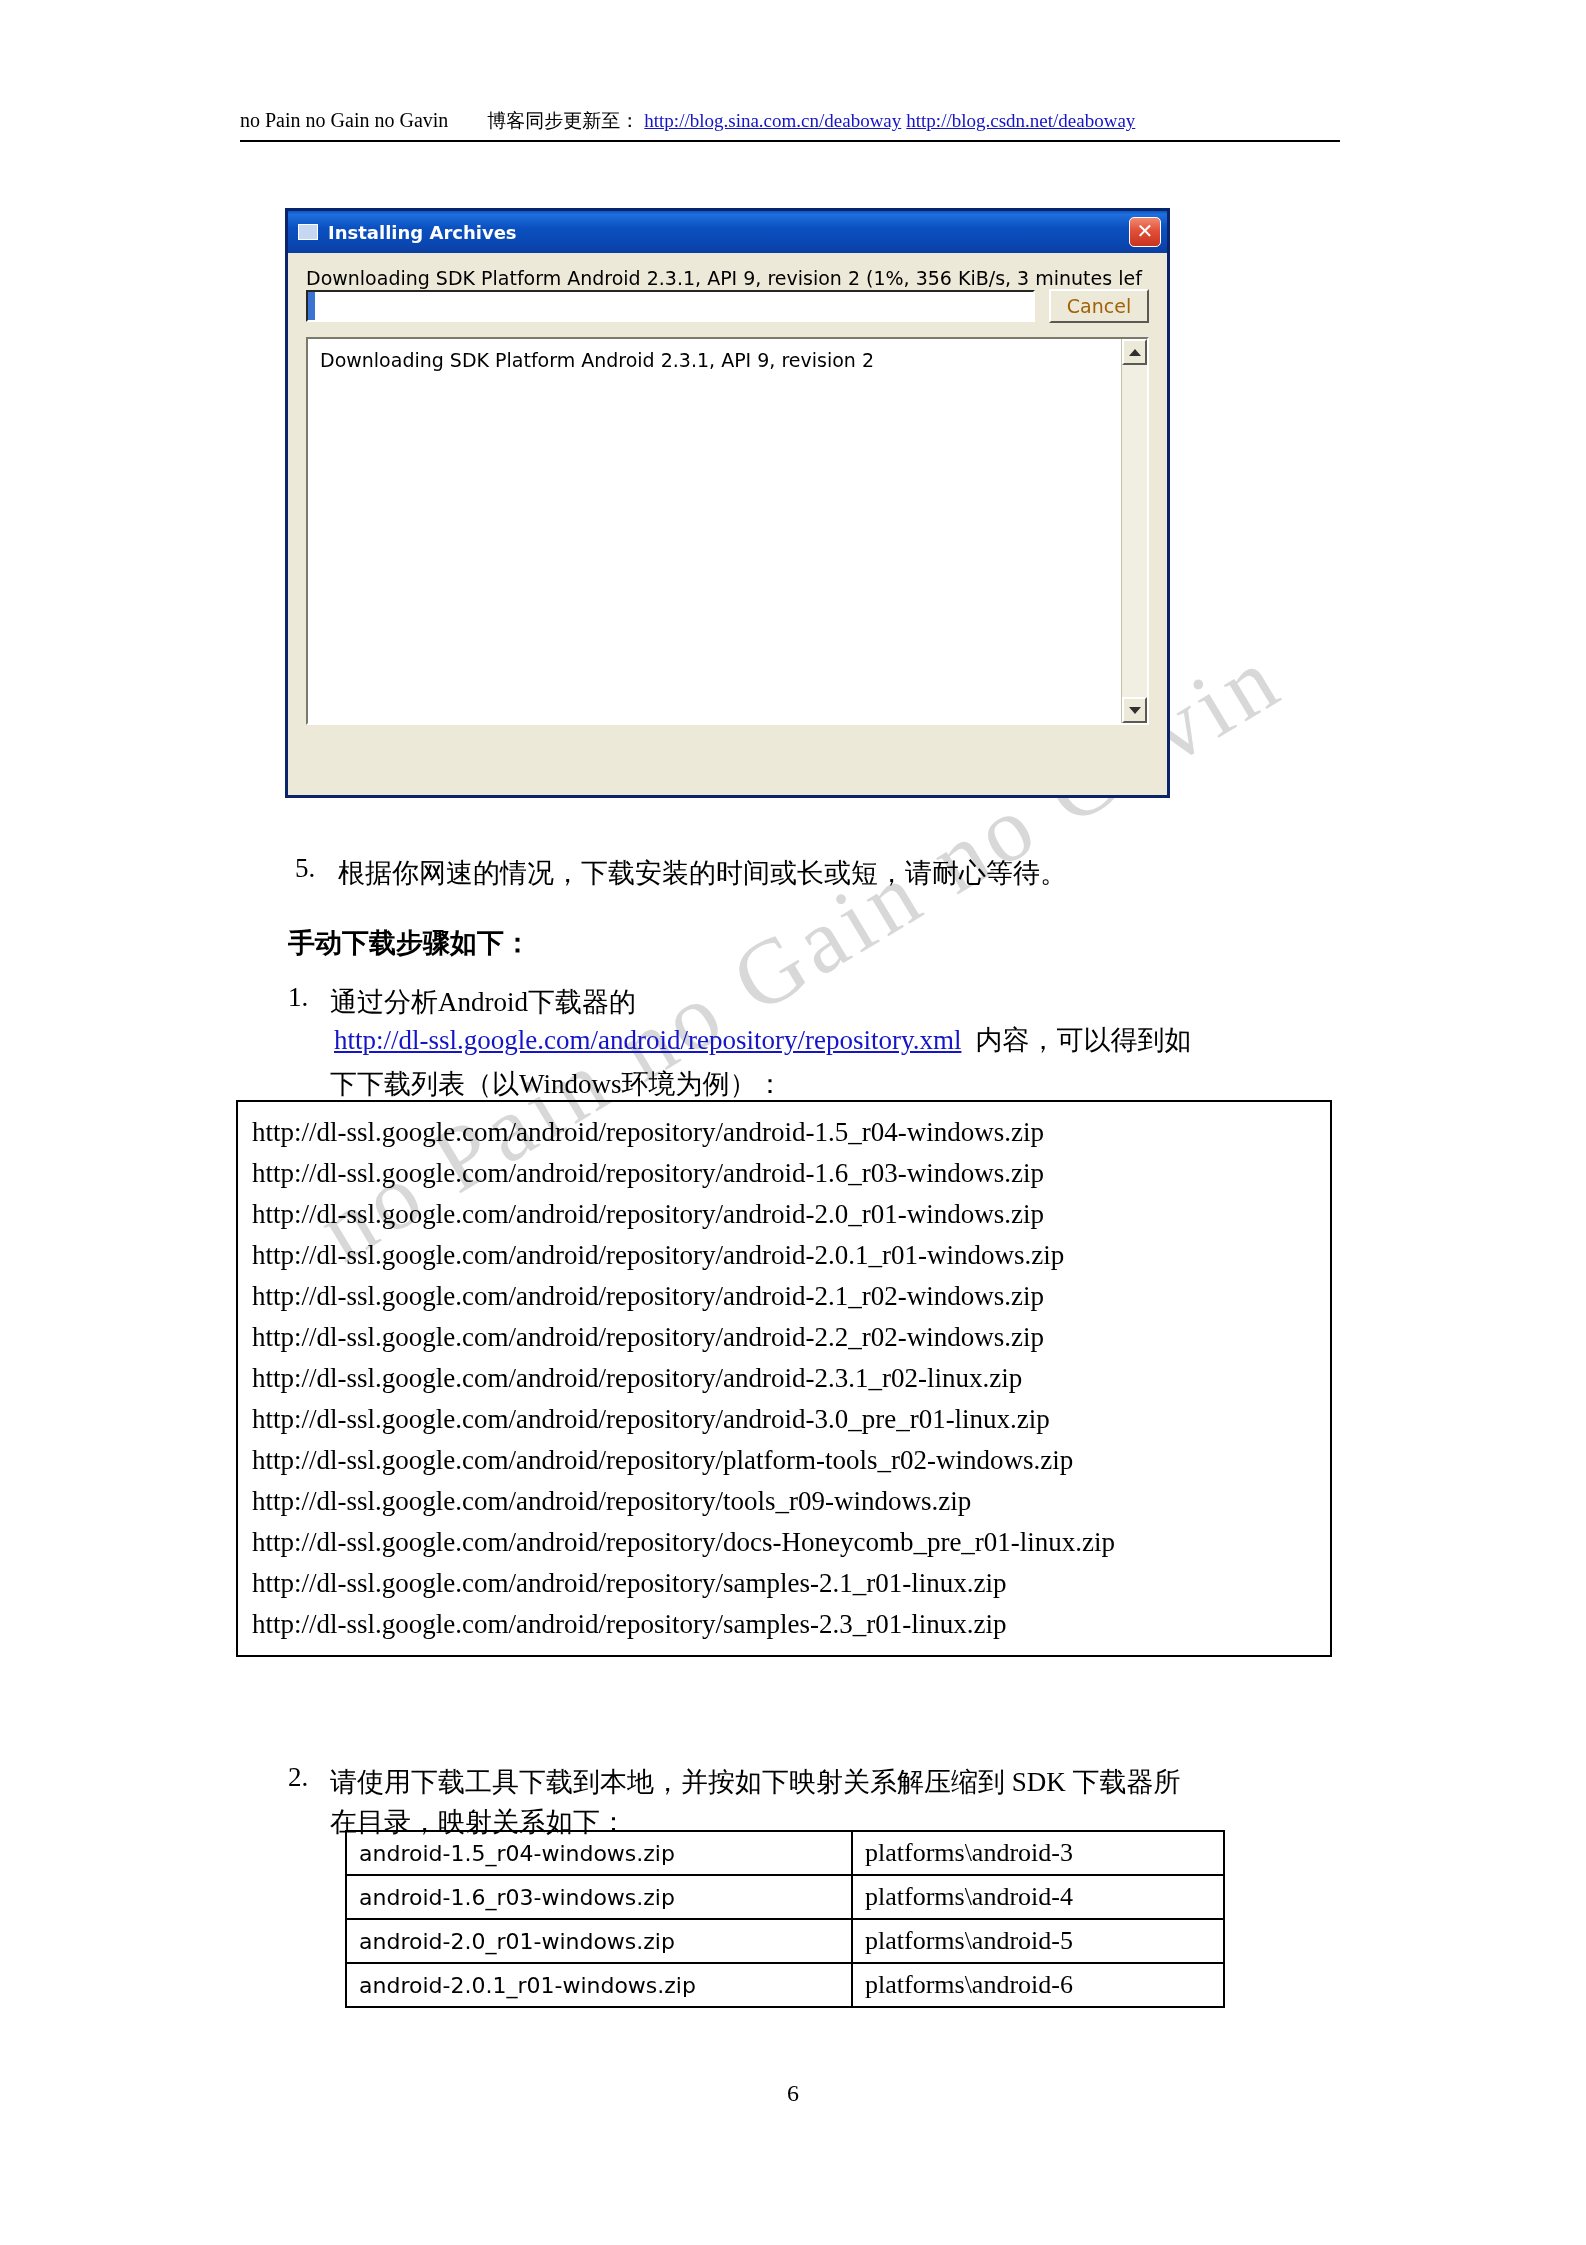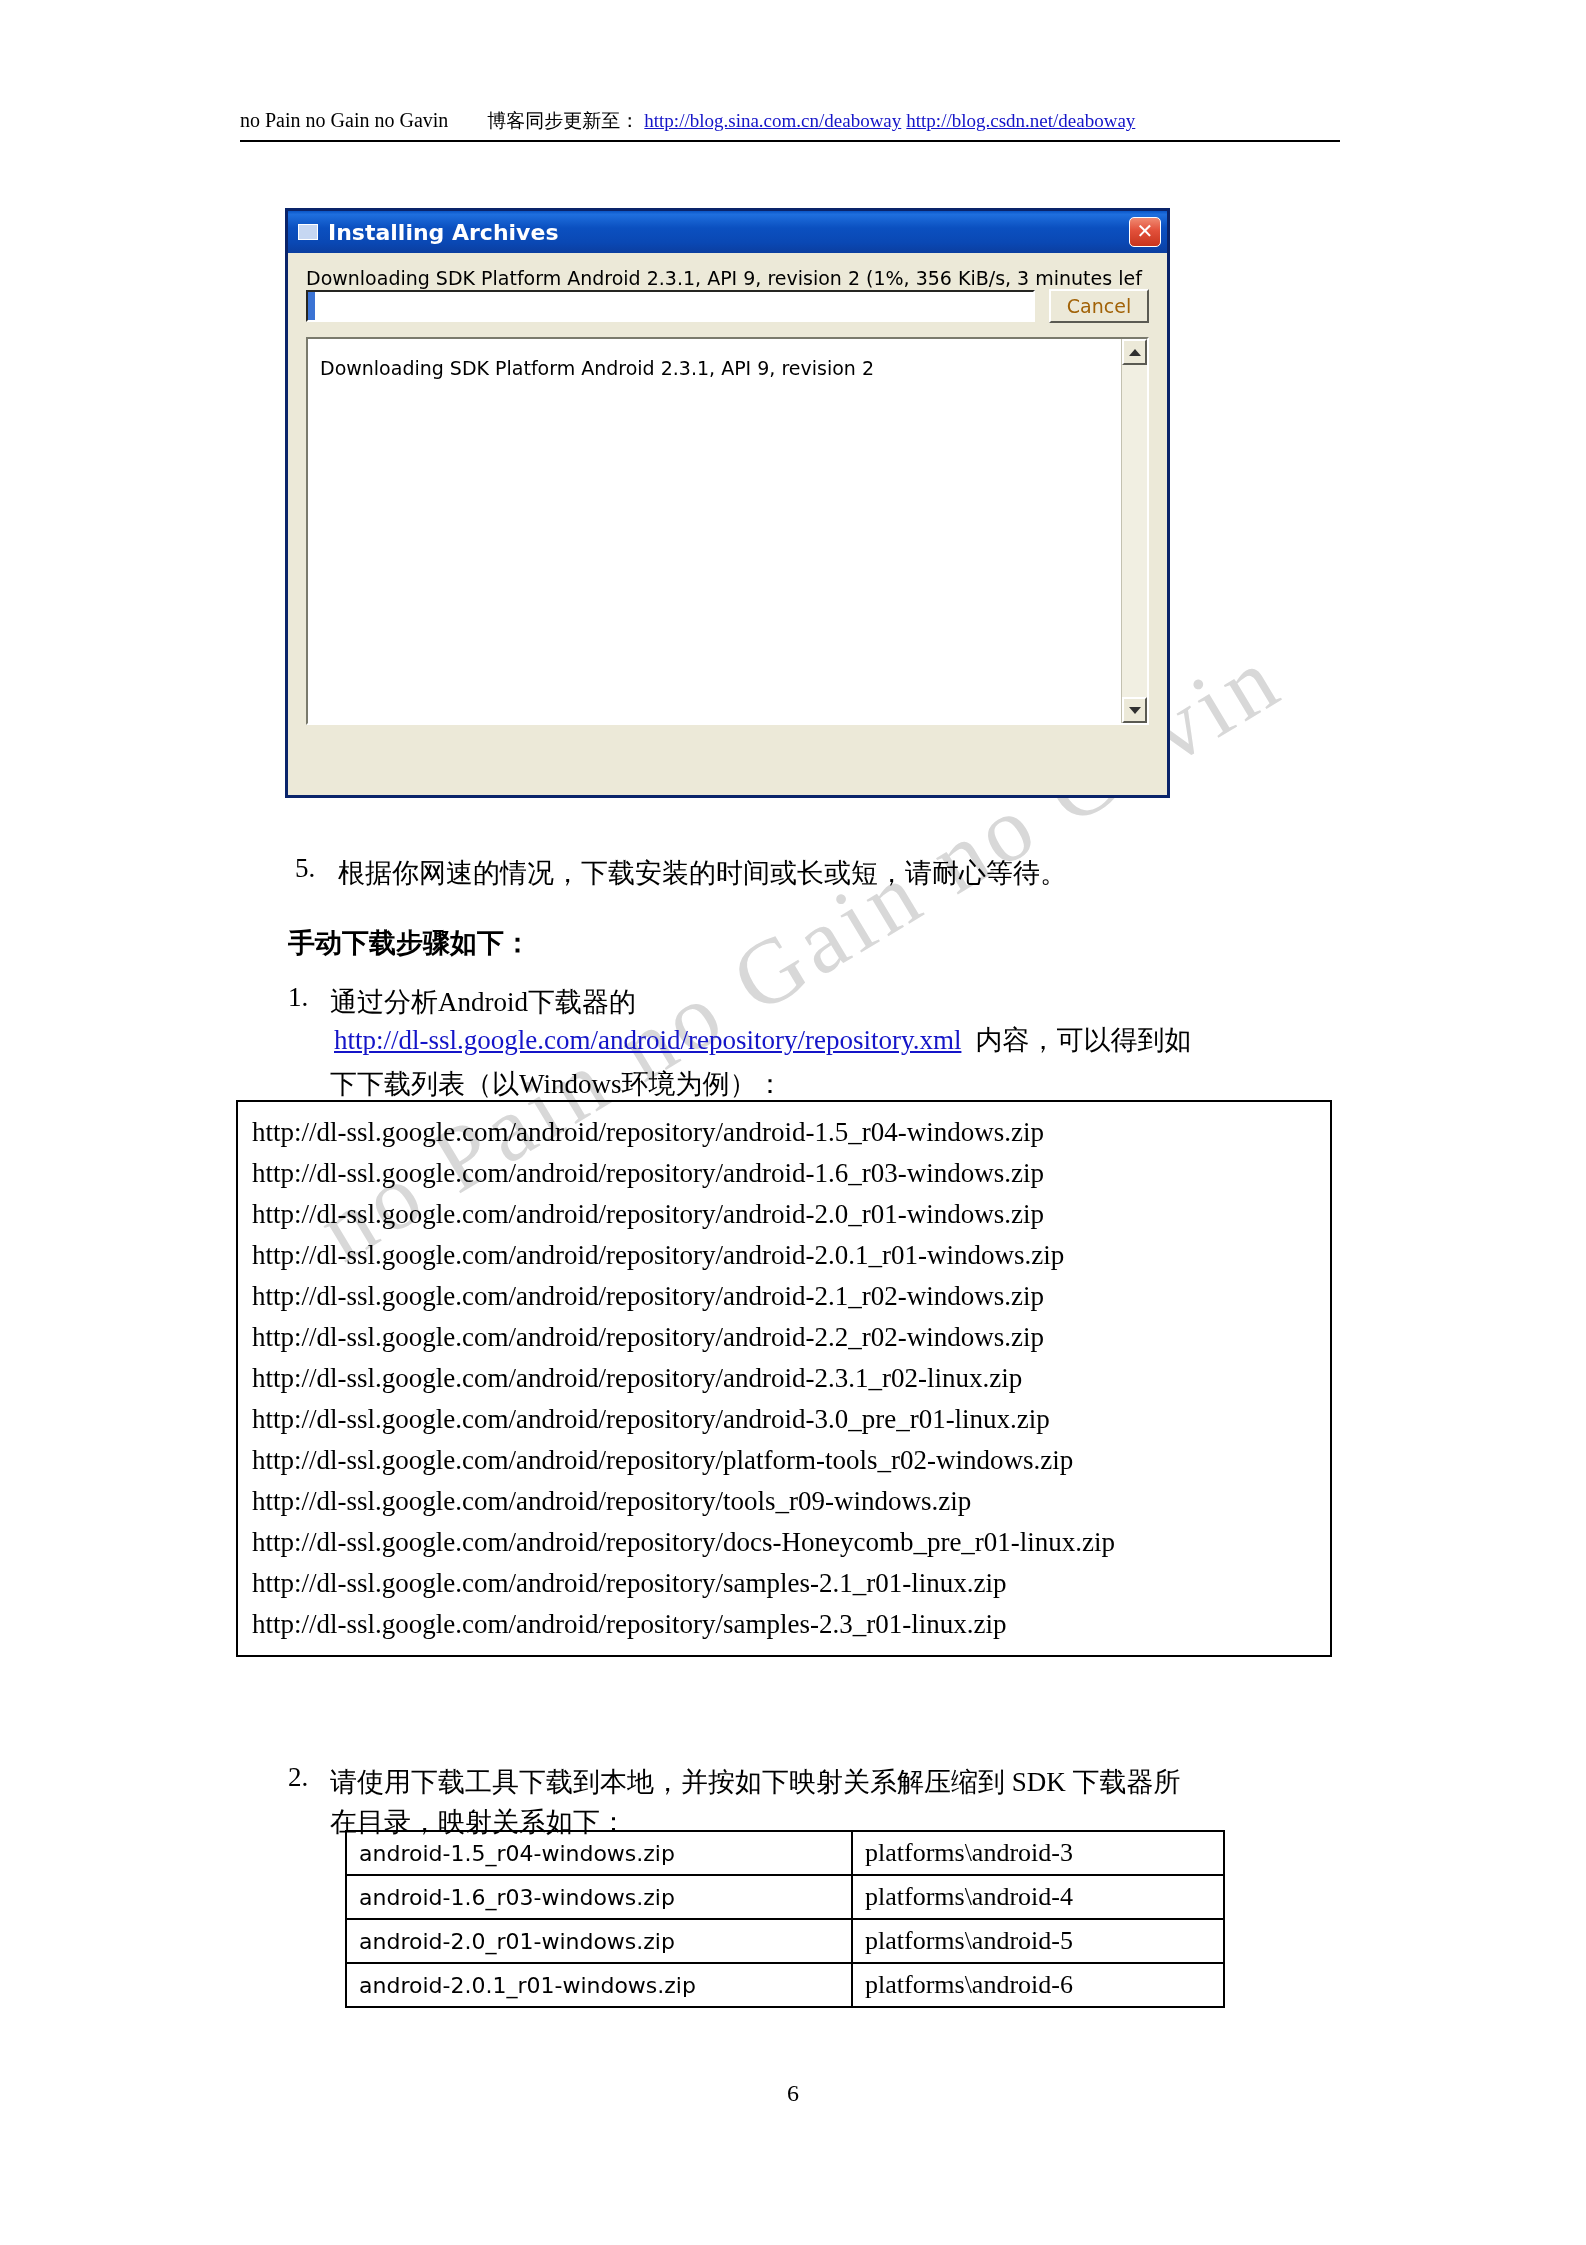--- a/index.html
+++ b/index.html
@@ -105,21 +105,21 @@
     background: #c6d7f2;
     border: 1px solid #ffffff;
     box-sizing: border-box;
     margin-right: 10px;
     flex: none;
   }
   .dialog-title {
     color: #ffffff;
     font-family: "DejaVu Sans", sans-serif;
     font-weight: bold;
-    font-size: 22px;
+    font-size: 18px;
     flex: 1;
     white-space: nowrap;
   }
   .dialog-close {
     width: 32px;
     height: 30px;
     border-radius: 5px;
     background: linear-gradient(to bottom, #f08a72 0%, #e2503a 45%, #c7341d 100%);
     border: 1px solid #ffffff;
     box-sizing: border-box;
@@ -185,21 +185,20 @@
     border: 2px solid;
     border-color: #7a7a6c #ffffff #ffffff #7a7a6c;
     box-sizing: border-box;
     padding: 10px 12px;
   }
   .log-line {
     font-family: "DejaVu Sans", sans-serif;
     font-size: 19px;
     color: #000000;
     white-space: nowrap;
-    margin-top: 8px;
   }
   .scrollbar {
     position: absolute;
     top: 0;
     right: 0;
     width: 26px;
     height: 100%;
     background: #f1efe2;
     border-left: 1px solid #c3c1b0;
     box-sizing: border-box;

